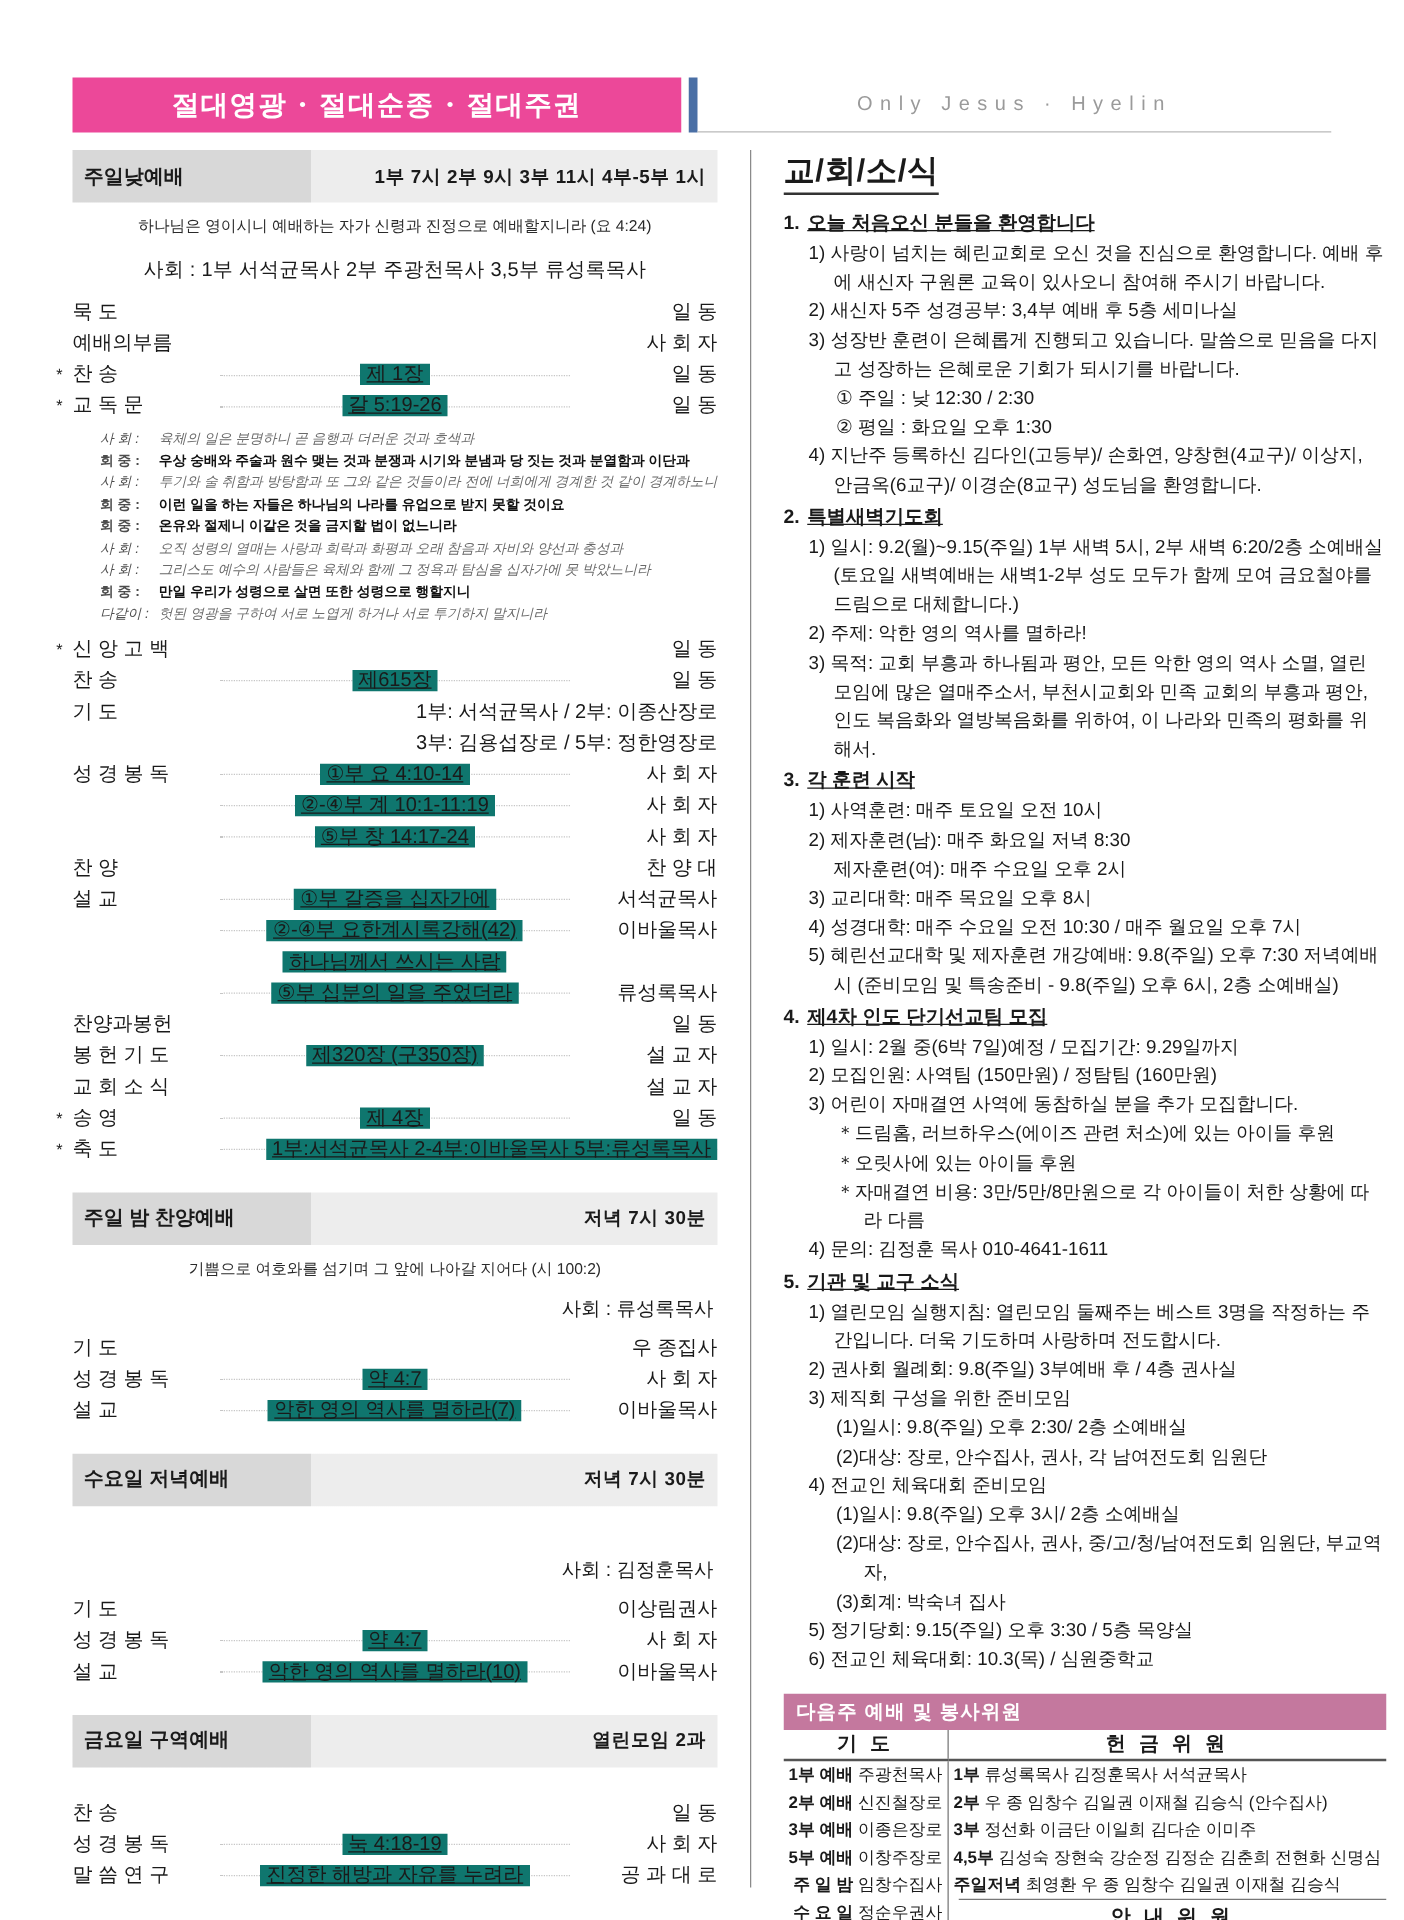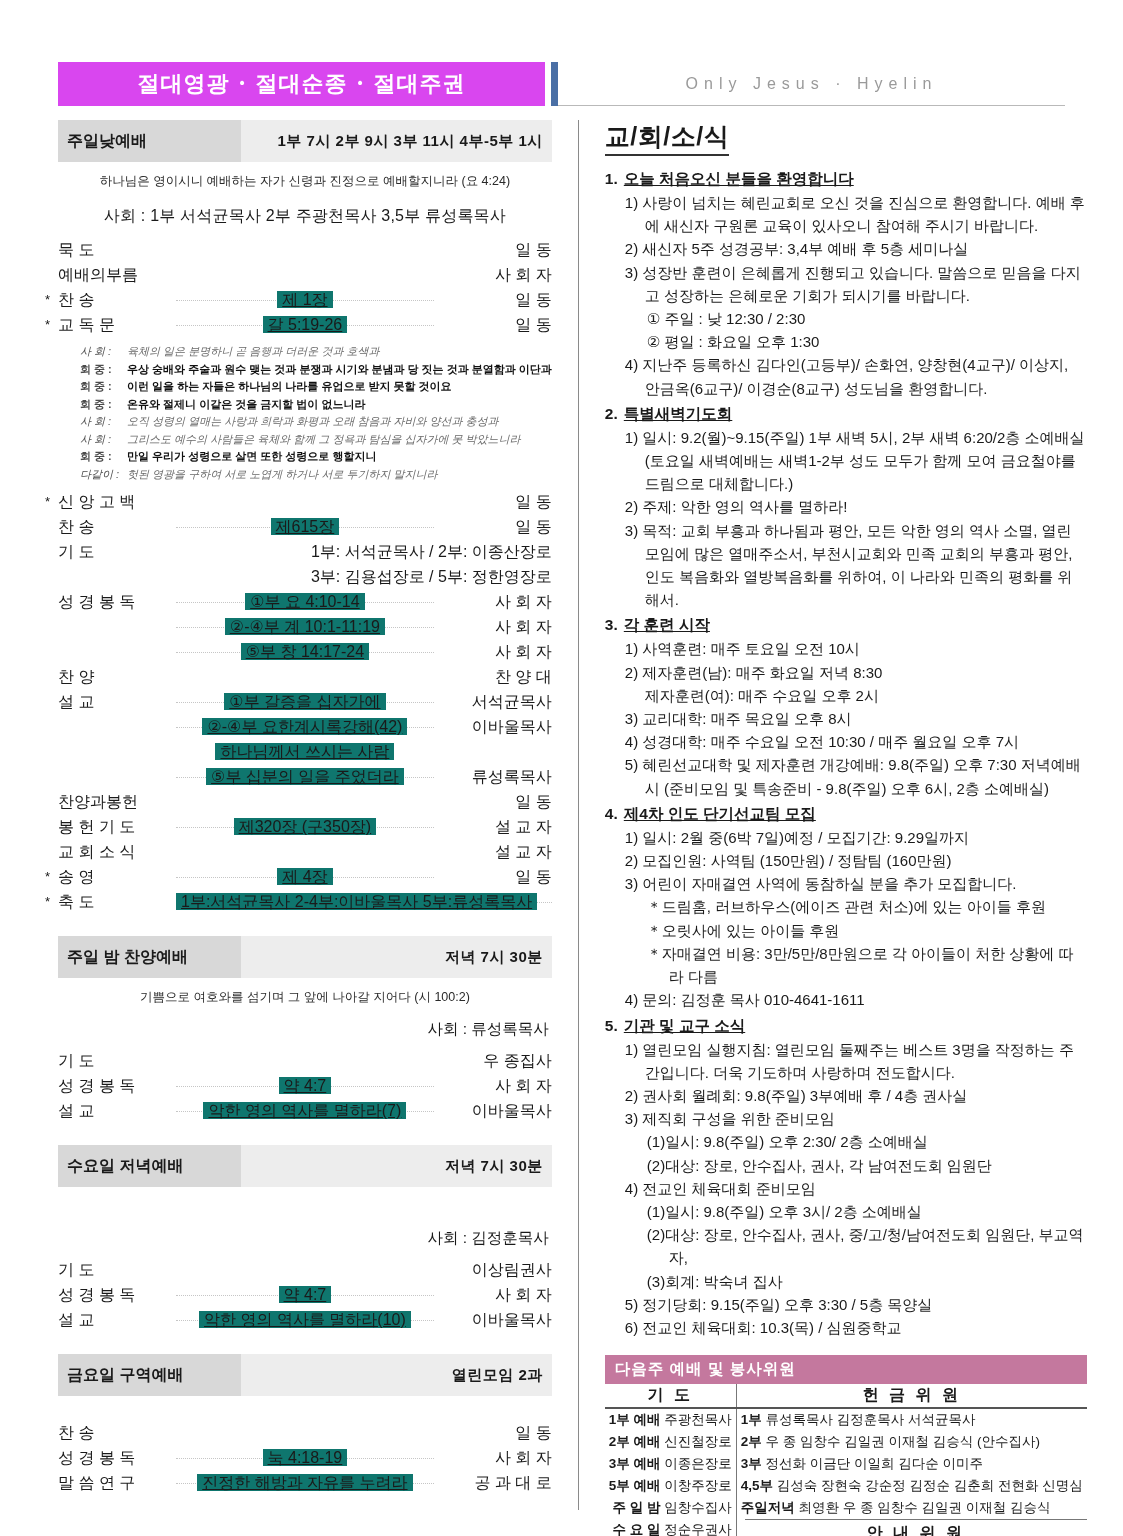--- a/index.html
+++ b/index.html
@@ -9,21 +9,21 @@
     font-family: "Liberation Sans", "DejaVu Sans", sans-serif;
     color: #1a1a1a;
     overflow: hidden;
   }
   .page { position: relative; width: 1123px; height: 1536px; padding: 0; }
 
   
   .header { display: flex; align-items: stretch; margin: 62px 58px 0 58px; height: 44px; }
   .header-left {
     flex: 0 0 487px;
-    background: #d946ef;
+    background: #ec4899;
     display: flex; align-items: center; justify-content: center;
     color: #ffffff;
     font-size: 22px; font-weight: bold;
     letter-spacing: 1px;
     font-family: "DejaVu Serif", serif;
   }
   .header-sep { flex: 0 0 7px; background: #4a6fa5; margin-left: 6px; }
   .header-right {
     flex: 1; display: flex; align-items: center; justify-content: center;
     color: #9a9a9a; font-size: 16px; letter-spacing: 6px;
@@ -142,20 +142,21 @@
           <div class="ord ord-row">
             <span class="star">*</span>
             <div class="lbl">교  독  문</div>
             <div class="mid"><span>갈 5:19-26</span></div>
             <div class="rgt">일       동</div>
           </div>
         </div>
       <div class="resp" id="resp-list">
           <div class="resp-line light"><span class="who">사  회 :</span><span> 육체의 일은 분명하니 곧 음행과 더러운 것과 호색과</span></div>
           <div class="resp-line bold"><span class="who">회  중 :</span><span> 우상 숭배와 주술과 원수 맺는 것과 분쟁과 시기와 분냄과 당 짓는 것과 분열함과 이단과</span></div>
+          <div class="resp-line light"><span class="who">사  회 :</span><span> 투기와 술 취함과 방탕함과 또 그와 같은 것들이라 전에 너희에게 경계한 것 같이 경계하노니</span></div>
           <div class="resp-line bold"><span class="who">회  중 :</span><span> 이런 일을 하는 자들은 하나님의 나라를 유업으로 받지 못할 것이요</span></div>
           <div class="resp-line bold"><span class="who">회  중 :</span><span> 온유와 절제니 이같은 것을 금지할 법이 없느니라</span></div>
           <div class="resp-line light"><span class="who">사  회 :</span><span> 오직 성령의 열매는 사랑과 희락과 화평과 오래 참음과 자비와 양선과 충성과</span></div>
           <div class="resp-line light"><span class="who">사  회 :</span><span> 그리스도 예수의 사람들은 육체와 함께 그 정욕과 탐심을 십자가에 못 박았느니라</span></div>
           <div class="resp-line bold"><span class="who">회  중 :</span><span> 만일 우리가 성령으로 살면 또한 성령으로 행할지니</span></div>
           <div class="resp-line light"><span class="who">다같이 :</span><span> 헛된 영광을 구하여 서로 노엽게 하거나 서로 투기하지 말지니라</span></div>
         </div>
       <div id="ord-b">
           <div class="ord ord-row">
             <span class="star">*</span>
@@ -235,21 +236,21 @@
           </div>
           <div class="ord ord-row">
             <span class="star">*</span>
             <div class="lbl">송       영</div>
             <div class="mid"><span>제 4장</span></div>
             <div class="rgt">일       동</div>
           </div>
           <div class="ord ord-row">
             <span class="star">*</span>
             <div class="lbl">축       도</div>
-            <div class="mid" style="flex: 1 1 auto; text-align: left;"><span>1부:서석균목사  2-4부:이바울목사  5부:류성록목사</span></div>
+            <div class="mid" style="flex: 1 1 auto; text-align: right;"><span>1부:서석균목사  2-4부:이바울목사  5부:류성록목사</span></div>
             <div class="rgt" style="flex: 0 0 0px;"></div>
           </div>
         </div>
 
       <div class="gap-l"></div>
 
       <div class="svc-title">
         <span class="t-name">주일 밤 찬양예배</span>
         <span class="t-time">저녁 7시 30분</span>
       </div>

